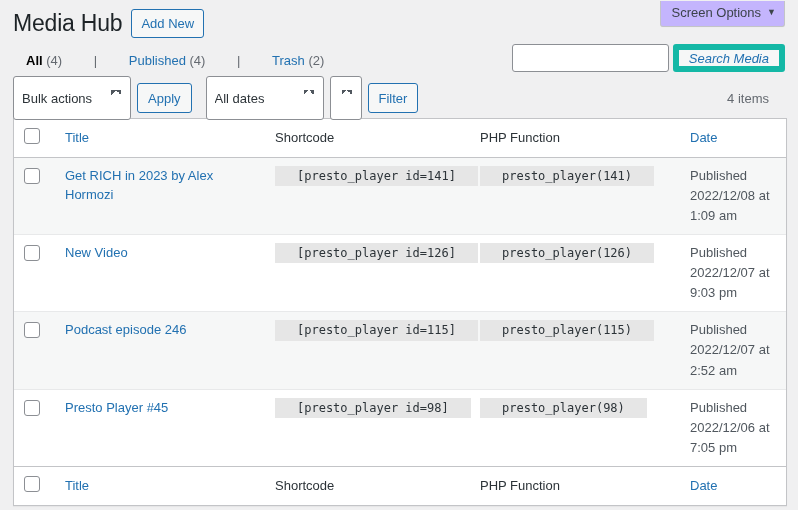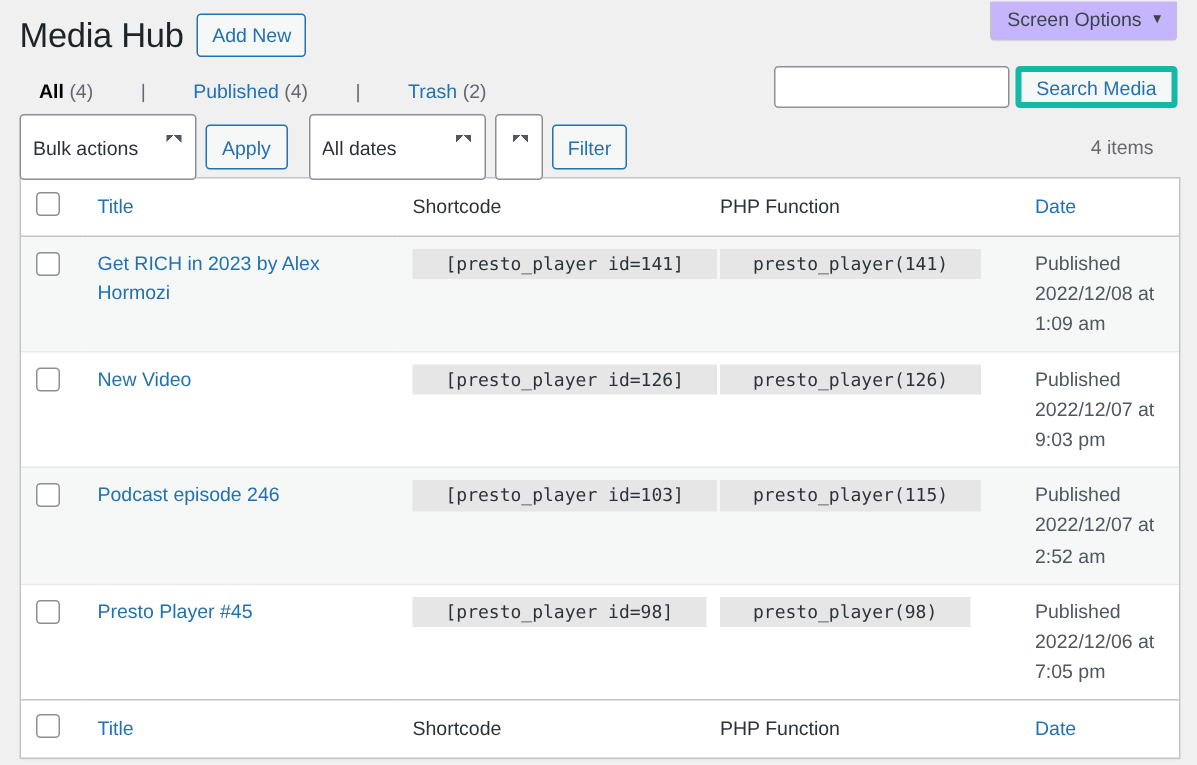--- a/index.html
+++ b/index.html
@@ -83,30 +83,31 @@
     border-radius: 3px;
     background: #fff;
     padding: 0 8px;
     font-family: "Liberation Sans", sans-serif;
     font-size: 13px;
     color: #2c3338;
     box-shadow: 0 0 0 transparent;
   }
   .btn-secondary {
     background: #f6f7f7;
-    border: 4px solid #14b8a6;
+    border: 6px solid #14b8a6;
     border-radius: 3px;
     color: #2271b1;
     font-family: "Liberation Sans", sans-serif;
     font-size: 13px;
     height: 28px;
     padding: 0 10px;
     cursor: pointer;
     white-space: nowrap;
     line-height: 1;
+    font-style: italic;
   }
 
   
   ul.subsubsub {
     list-style: none;
     margin: 10px 0 0 0;
     padding: 0;
     font-size: 13px;
     line-height: 2;
     color: #50575e;
@@ -363,21 +364,21 @@
           <span class="date-line">2022/12/07 at</span>
           <span class="date-line">9:03 pm</span>
           </td>
       </tr>
       <tr class="alt">
         <td class="col-cb">
           <input type="checkbox" class="wp-cb" style=""></td>
         <td class="col-title">
           <a class="row-title">Podcast episode 246</a></td>
         <td class="col-shortcode">
-          <code class="wp-code">[presto_player id=103]</code></td>
+          <code class="wp-code">[presto_player id=115]</code></td>
         <td class="col-php">
           <code class="wp-code">presto_player(115)</code></td>
         <td class="col-date">
           <span class="date-line">Published</span>
           <span class="date-line">2022/12/07 at</span>
           <span class="date-line">2:52 am</span>
           </td>
       </tr>
       <tr>
         <td class="col-cb">

